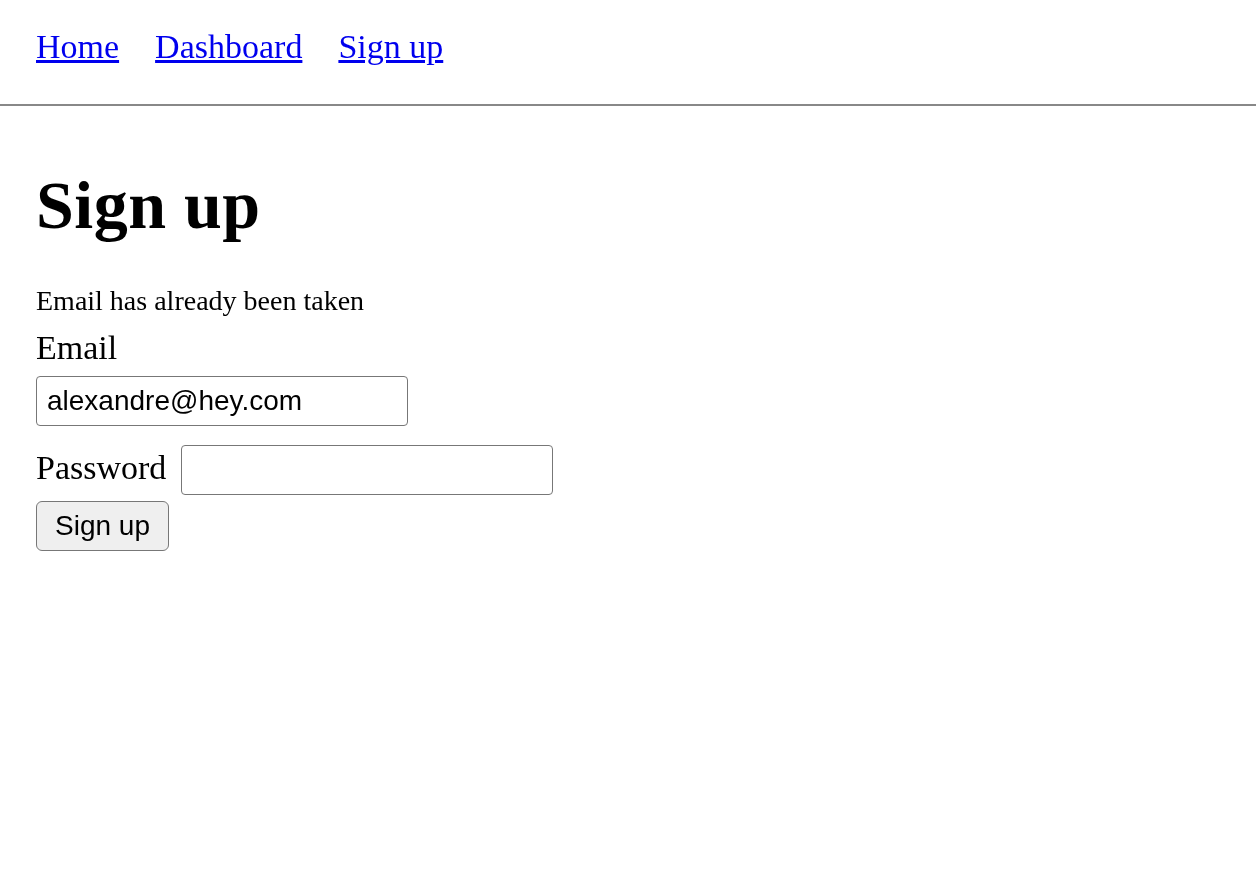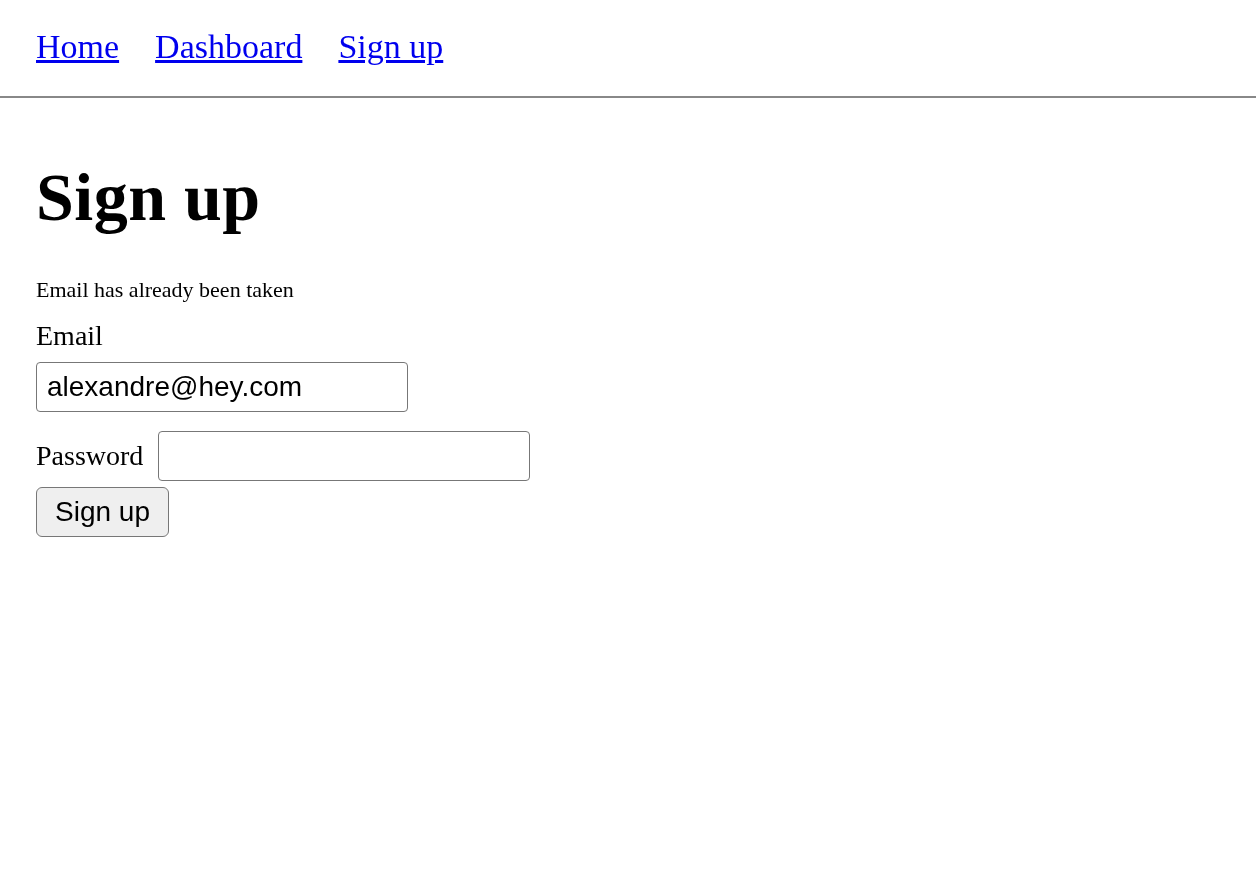--- a/index.html
+++ b/index.html
@@ -5,48 +5,48 @@
     html, body {
       margin: 0;
       padding: 0;
       font-family: "Times New Roman", Times, serif;
       font-size: 32px;
       color: #000;
       background: #fff;
       width: 1256px;
     }
     nav.top-nav {
-      padding: 28px 36px 30px 36px;
+      padding: 28px 36px 38px 36px;
       border-bottom: 2px solid #888;
     }
     nav.top-nav a {
       color: #0000EE;
       text-decoration: underline;
       margin-right: 28px;
       font-size: 34px;
     }
     main {
       padding: 0 36px;
     }
     h1.page-title {
       font-size: 68px;
       font-weight: bold;
       margin: 60px 0 40px 0;
       letter-spacing: 0.5px;
     }
     .error-message {
-      font-size: 22px;
+      font-size: 28px;
       margin: 0 0 6px 0;
     }
     .field-row {
       font-size: 34px;
       line-height: 1.45;
     }
     label {
-      font-size: 28px;
+      font-size: 34px;
     }
     input[type="text"],
     input[type="password"] {
       font-family: Arial, Helvetica, sans-serif;
       font-size: 28px;
       padding: 8px 10px;
       border: 1px solid #777;
       border-radius: 4px;
       background: #fff;
       box-sizing: border-box;

